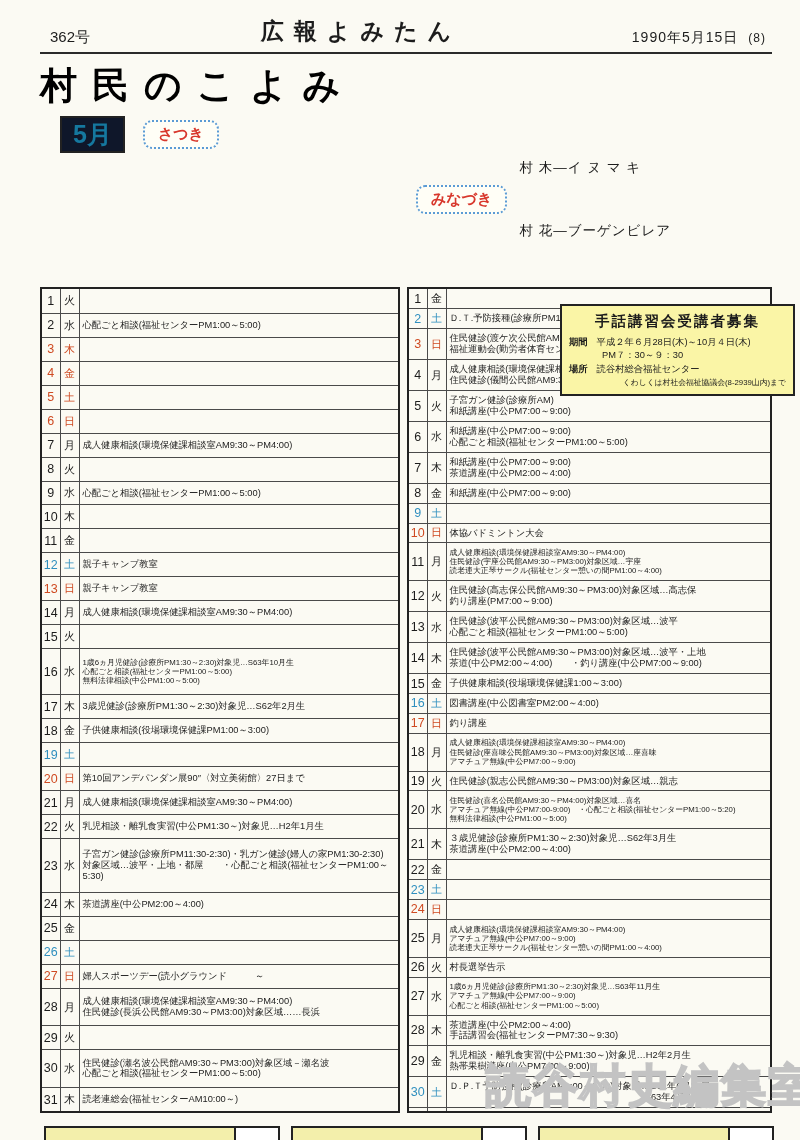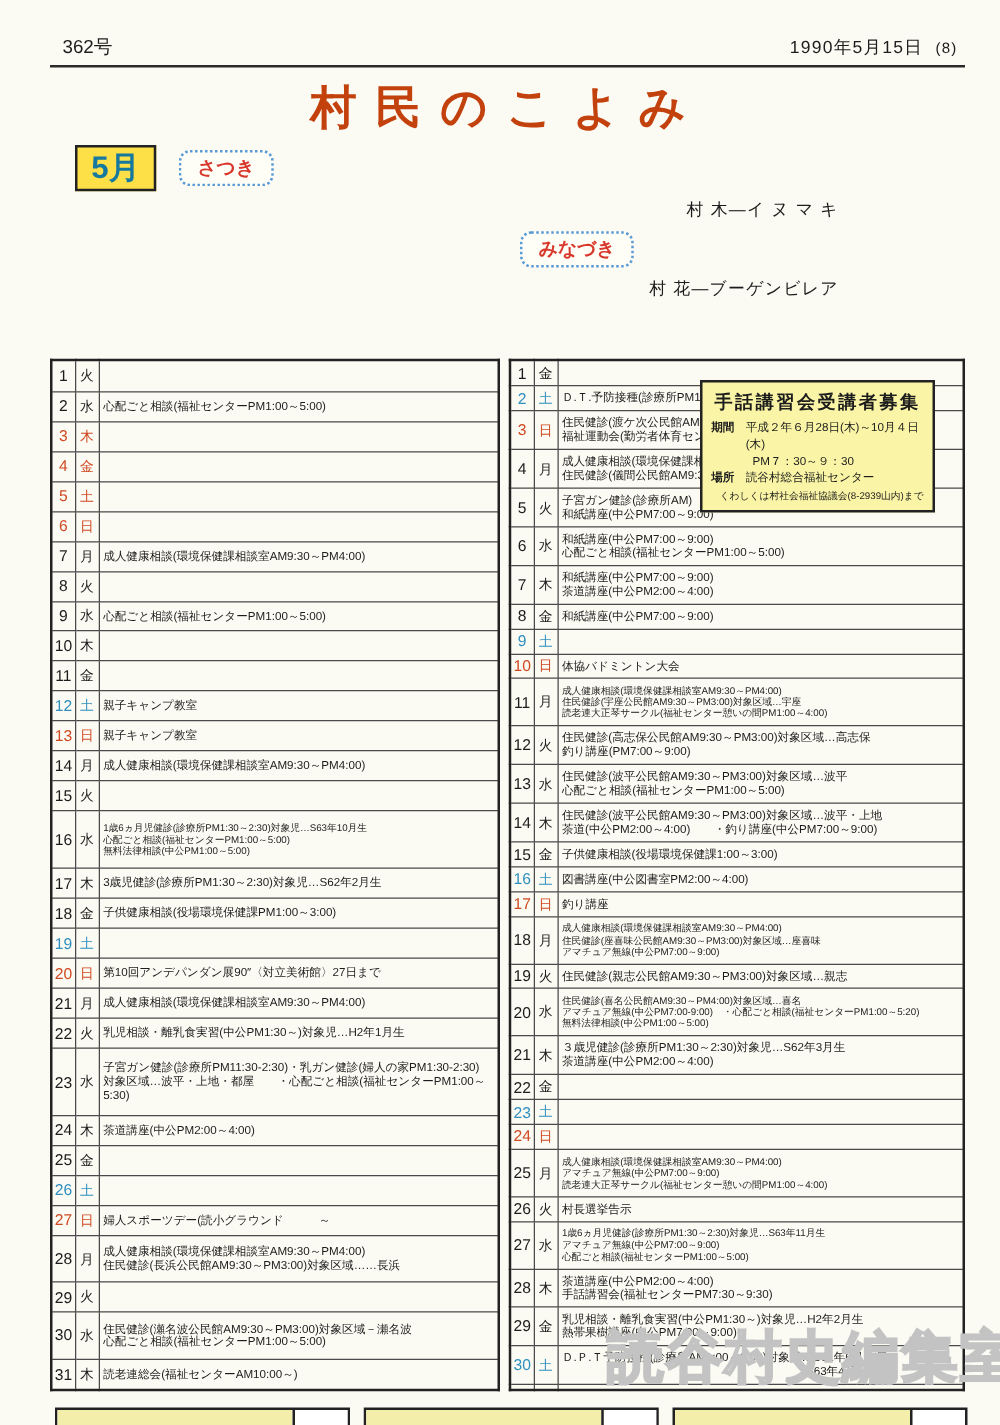--- a/index.html
+++ b/index.html
@@ -1,56 +1,56 @@
 <!DOCTYPE html>
 <html><head>
 <meta charset="utf-8">
 <style>
   html,body{margin:0;padding:0;}
   body{width:800px;height:1140px;position:relative;background:#fbfaf3;
        font-family:"Liberation Sans",sans-serif;color:#1c1c1c;overflow:hidden;}
-  .page{position:absolute;inset:0;padding:28px 28px 0 40px;box-sizing:border-box;}
+  .page{position:absolute;inset:0;padding:16px 28px 0 40px;box-sizing:border-box;}
 
   
   .header{display:flex;align-items:flex-end;justify-content:space-between;
           padding:0 6px 5px 10px;border-bottom:2.5px solid #2a2a2a;}
   .issue{font-size:15px;}
   .pub{font-size:23px;font-family:"Liberation Serif",serif;font-weight:bold;letter-spacing:10px;}
   .dateline{font-size:14px;letter-spacing:1px;}
   .pageno{font-size:12px;margin-left:10px;}
 
-  .title{text-align:center;color:#c2410c;font-size:37px;font-weight:bold;
+  .title{color:#000000;font-size:37px;font-weight:bold;
          letter-spacing:15px;margin:7px 0 5px;}
 
   
   .month-row{display:flex;align-items:flex-start;margin-bottom:4px;}
   .m-left{display:flex;gap:18px;width:360px;box-sizing:border-box;padding-left:20px;}
   .m-right{display:flex;gap:12px;flex:1;padding-left:16px;}
-  .month-badge{background:#fde047;border:2px solid #222;color:#15789f;
+  .month-badge{background:#0f172a;border:2px solid #222;color:#15789f;
                font-size:25px;font-weight:bold;padding:1px 11px;line-height:1.25;}
   .kana-badge{align-self:center;color:#d8372c;font-weight:bold;font-size:15px;
               border:2px dotted #5b9bd5;border-radius:9px;padding:3px 13px;background:#fffef6;text-align:center;}
-  .village{font-size:13.5px;line-height:1.55;white-space:pre;align-self:center;letter-spacing:1px;text-align:right;}
+  .village{font-size:13.5px;line-height:1.55;white-space:pre;align-self:center;letter-spacing:1px;}
 
   
   .cals{display:flex;gap:7px;}
   .cal-may{width:360px;}
   .cal-june{flex:1;}
   table.cal{width:100%;height:826px;border-collapse:collapse;table-layout:fixed;border:2px solid #222;}
   table.cal td{border:1px solid #4a4a4a;vertical-align:middle;overflow:hidden;}
   td.num{width:19px;text-align:center;font-size:12.5px;padding:0;}
   td.wd{width:19px;text-align:center;font-size:11px;padding:0;}
   td.evt{font-size:9.3px;padding:1px 3px;line-height:1.18;}
   td.evt div{white-space:pre-wrap;}
   tr.sm td.evt{font-size:7.8px;}
   .red{color:#cf4a22;}
   .blue{color:#2f8fbf;}
 
   
-  .notice{position:absolute;left:560px;top:304px;width:188px;background:#faf5a6;
+  .notice{position:absolute;left:560px;top:304px;width:235px;background:#faf5a6;
           border:2px solid #222;padding:6px 7px 6px;box-sizing:border-box;z-index:5;}
   .notice-title{text-align:center;font-weight:bold;font-size:14.5px;letter-spacing:2px;margin-bottom:5px;}
   .notice-row{font-size:9.3px;display:flex;gap:9px;line-height:1.45;}
   .notice-row .nl{font-weight:bold;white-space:pre;}
   .notice-sub{font-size:9.3px;padding-left:33px;line-height:1.45;}
   .notice-contact{font-size:7.8px;text-align:right;margin-top:1px;}
 
   
   .pop-row{display:flex;gap:11px;margin-top:13px;padding-left:4px;}
   .pop-box{display:flex;border:2px solid #222;height:124px;background:#fff;}
@@ -65,20 +65,21 @@
              letter-spacing:2px;color:rgba(235,235,235,0.25);
              -webkit-text-stroke:2px #c3c3c3;z-index:9;white-space:nowrap;}
 </style>
 </head>
 <body>
 
 <div class="page">
 
   <div class="header">
     <span class="issue">362号</span>
+    <span class="pub">広報よみたん</span>
     <span class="dateline">
       <span>1990年5月15日</span><span class="pageno">(8)</span>
     </span>
   </div>
 
   <div class="title">村民のこよみ</div>
 
   <div class="month-row">
     <div class="m-left">
       <span class="month-badge">5月</span>

